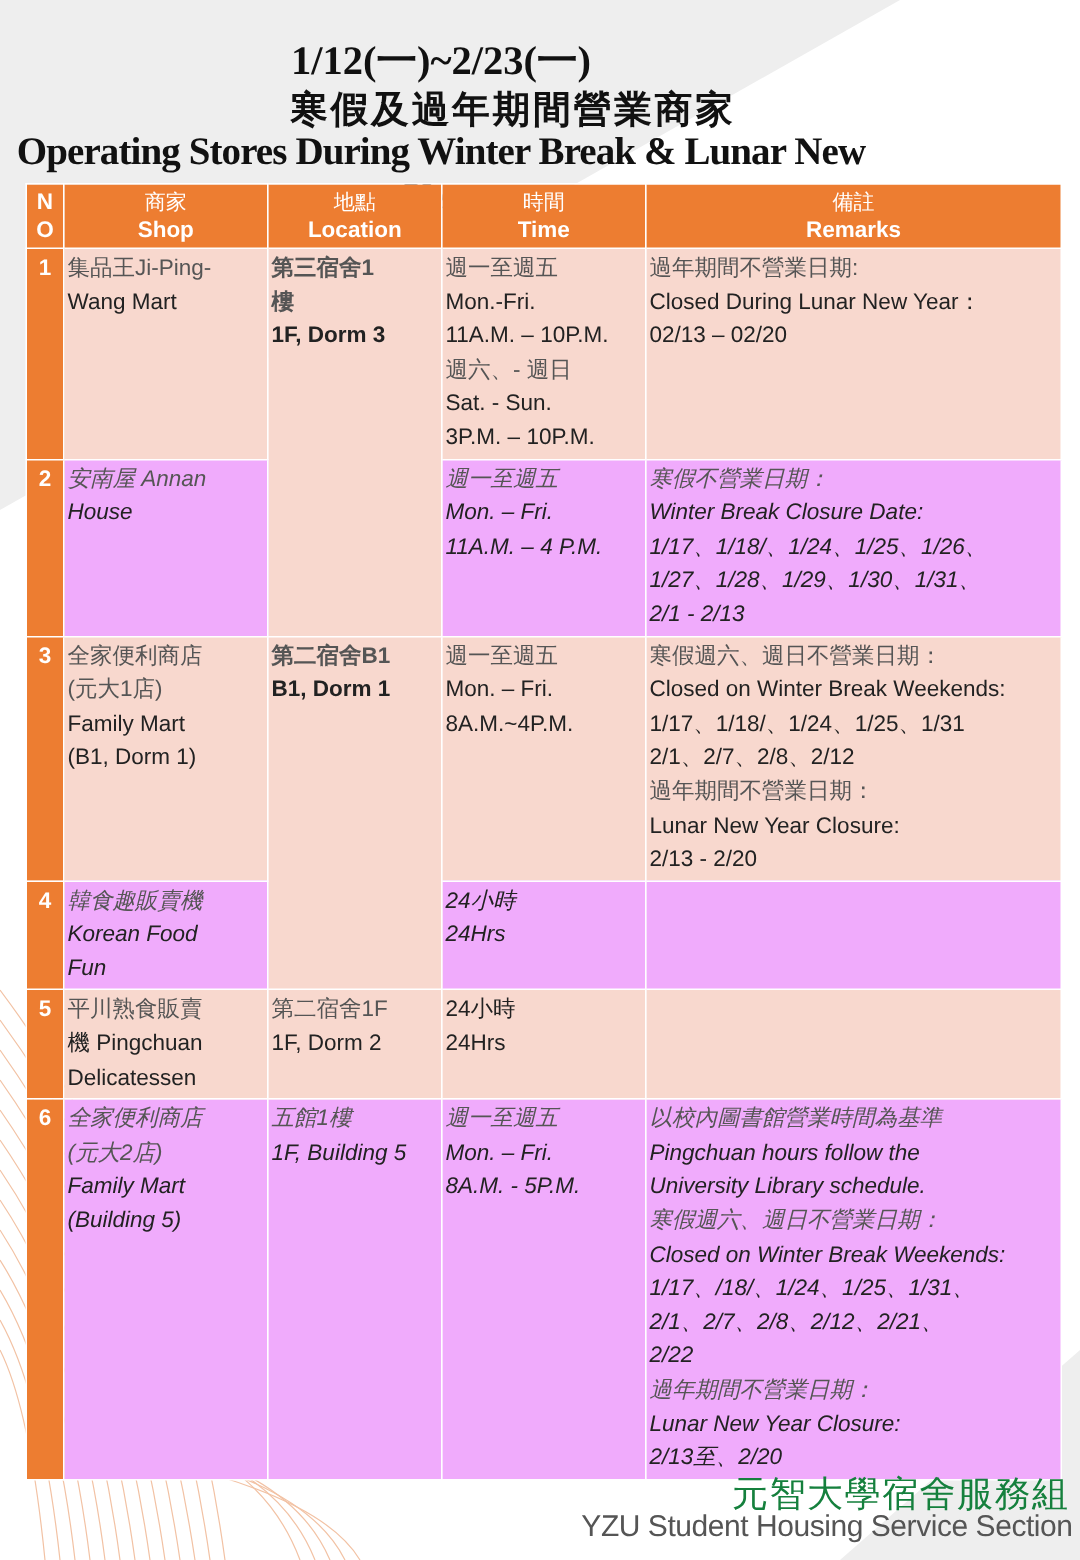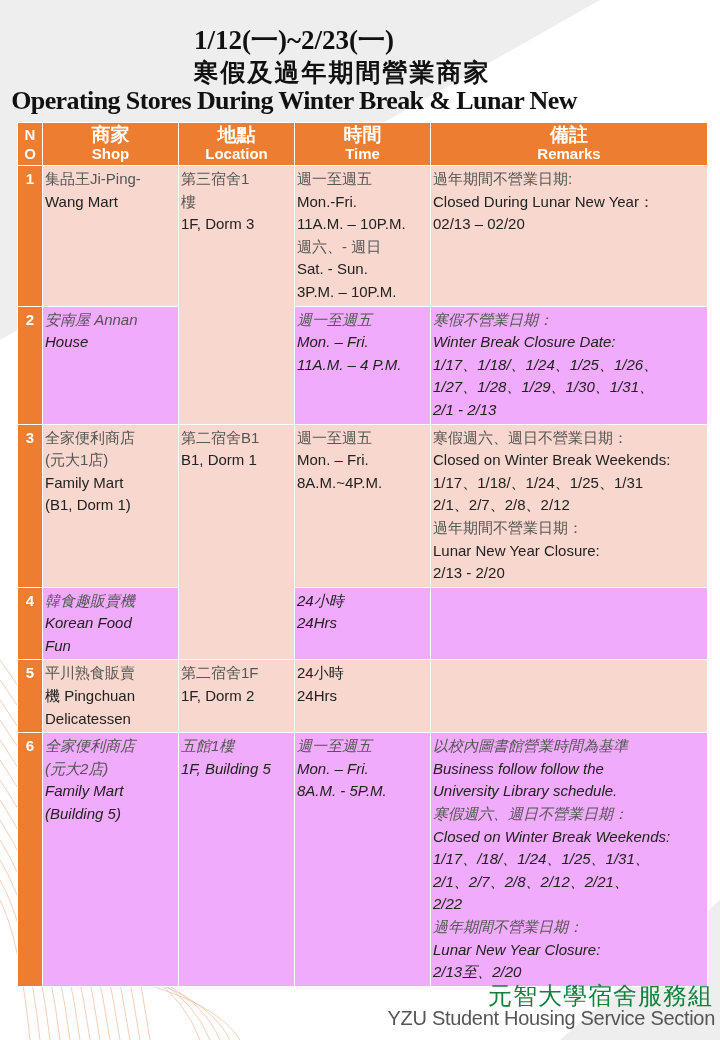--- a/index.html
+++ b/index.html
@@ -27,30 +27,30 @@
     border-collapse:collapse; table-layout:fixed;
   }
   .tbl td, .tbl th {
     border:1.5px solid #ffffff; vertical-align:top; padding:2px 6px 2px 2px;
     font-size:15px; line-height:22.6px; color:#222;
   }
   .tbl th {
     background:#ed7d31; color:#fff; text-align:center; font-weight:bold;
     padding:0; line-height:19px; height:42px; vertical-align:middle;
   }
-  .tbl th .zh { display:block; font-size:19px; font-weight:bold; }
+  .tbl th .zh { display:block; font-size:14px; font-weight:normal; }
   .tbl th .en { display:block; font-size:15px; }
   .tbl th.no { font-size:15px; line-height:19px; }
   .tbl td.no {
     background:#ed7d31; color:#fff; font-weight:bold; text-align:center;
     padding:2px 0 0 0; font-size:15px;
   }
   .row-dark td.cell { background:#f8d8ce; }
   .row-light td.cell { background:#f0abfc;font-style:italic; }
-  .loc-cell { background:#f8d8ce !important; }
+  .loc-cell { background:#f8d8ce !important;font-weight:bold; }
   .zh-line { color:#555; }
   .line { display:block; white-space:nowrap; }
 
   .footer-zh {
     position:absolute; right:7px; top:980px; font-size:24px; color:#15803d;
     letter-spacing:1px;
     margin-left:12px;
   }
   .footer-en {
     position:absolute; right:5px; top:1007px; font-size:20px; color:#555;
@@ -241,21 +241,21 @@
         <span class="line zh-line">五館1樓</span>
         <span class="line">1F, Building 5</span>
       </td>
       <td class="cell">
         <span class="line zh-line">週一至週五</span>
         <span class="line">Mon. – Fri.</span>
         <span class="line">8A.M. - 5P.M.</span>
       </td>
       <td class="cell">
         <span class="line zh-line">以校內圖書館營業時間為基準</span>
-        <span class="line">Business follow follow the</span>
+        <span class="line">Pingchuan hours follow the</span>
         <span class="line">University Library schedule.</span>
         <span class="line zh-line">寒假週六、週日不營業日期：</span>
         <span class="line">Closed on Winter Break Weekends:</span>
         <span class="line">1/17、/18/、1/24、1/25、1/31、</span>
         <span class="line">2/1、2/7、2/8、2/12、2/21、</span>
         <span class="line">2/22</span>
         <span class="line zh-line">過年期間不營業日期：</span>
         <span class="line">Lunar New Year Closure:</span>
         <span class="line">2/13至、2/20</span>
       </td>

